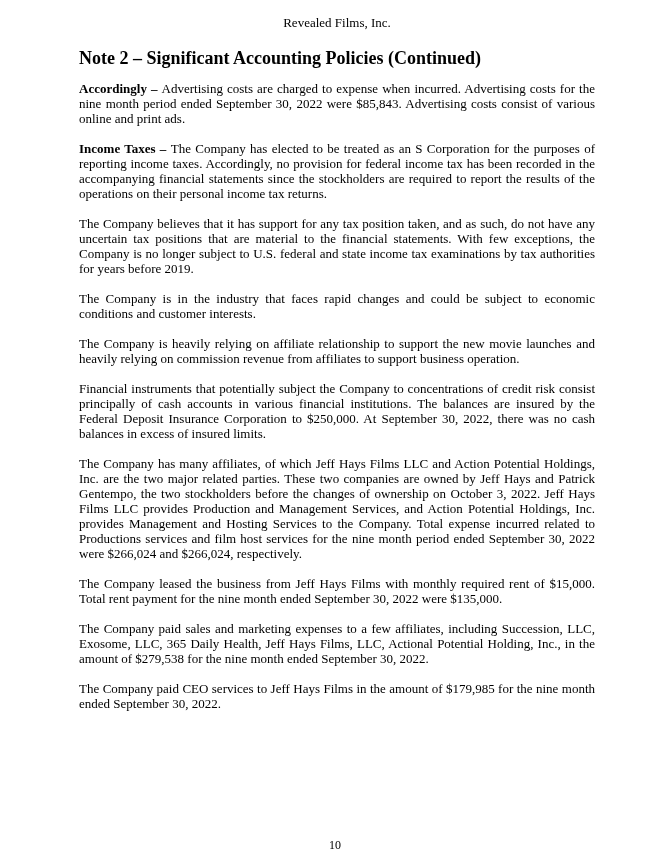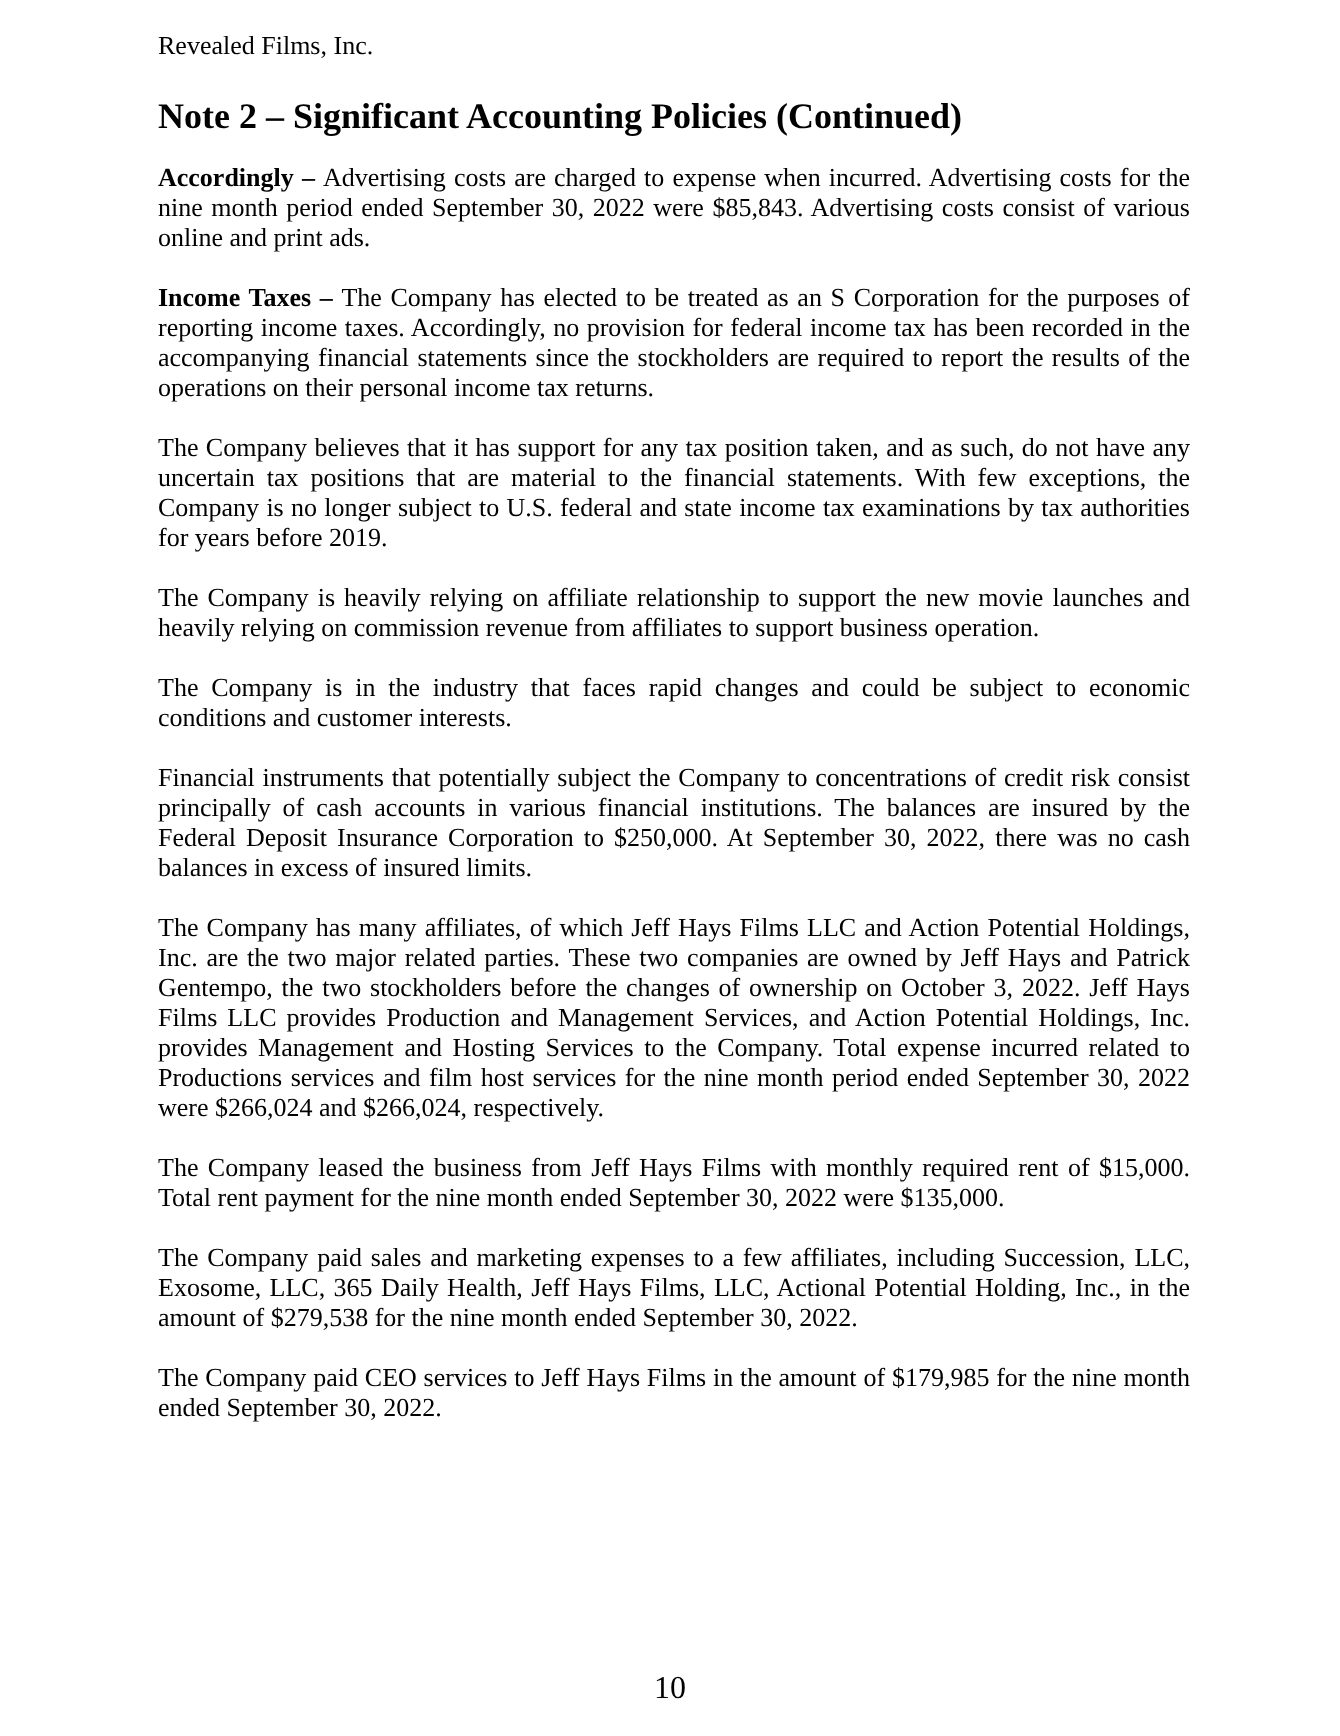--- a/index.html
+++ b/index.html
@@ -13,40 +13,40 @@
   }
   .page {
     position: relative;
     width: 670px;
     height: 868px;
     background: #ffffff;
     padding: 15px 75px 0 79px;
     font-size: 13px;
     line-height: 15px;
   }
-  .doc-header { text-align: left; }
+  .doc-header { text-align: center; }
   .doc-header div { white-space: nowrap; }
   .note-heading {
     font-size: 18px;
     font-weight: bold;
     margin-top: 21px;
     white-space: nowrap;
   }
   .para {
     margin-top: 15px;
     text-align: justify;
   }
   .para .lead { font-weight: bold; }
   .page-footer {
     position: absolute;
     top: 838px;
     left: 0;
     width: 670px;
     text-align: center;
-    font-size: 16px;
+    font-size: 12px;
     line-height: 14px;
   }
 </style>
 </head>
 <body>
 
 <div class="page">
 
   <div class="doc-header">
     <div>Revealed Films, Inc.</div>
@@ -54,23 +54,23 @@
 
   <div class="note-heading">Note 2 – Significant Accounting Policies (Continued)</div>
 
   <p class="para"><span class="lead">Accordingly – </span><span>Advertising costs are charged to expense when incurred. Advertising costs for the nine month period ended September 30, 2022 were $85,843. Advertising costs consist of various online and print ads.</span></p>
 
   <p class="para"><span class="lead">Income Taxes – </span><span>The Company has elected to be treated as an S Corporation for the purposes of reporting income taxes. Accordingly, no provision for federal income tax has been recorded in the accompanying financial statements since the stockholders are required to report the results of the operations on their personal income tax returns.</span></p>
 
   <p class="para">The Company believes that it has support for any tax position taken, and as such, do not have any uncertain tax positions that are material to the financial statements. With few exceptions, the Company is no longer subject to U.S. federal and state income tax examinations by tax authorities for years before 2019.</p>
 
 
+  <p class="para">The Company is in the industry that faces rapid changes and could be subject to economic conditions and customer interests.</p>
+
   <p class="para">The Company is heavily relying on affiliate relationship to support the new movie launches and heavily relying on commission revenue from affiliates to support business operation.</p>
-
-  <p class="para">The Company is in the industry that faces rapid changes and could be subject to economic conditions and customer interests.</p>
 
   <p class="para">Financial instruments that potentially subject the Company to concentrations of credit risk consist principally of cash accounts in various financial institutions. The balances are insured by the Federal Deposit Insurance Corporation to $250,000. At September 30, 2022, there was no cash balances in excess of insured limits.</p>
 
 
   <p class="para">The Company has many affiliates, of which Jeff Hays Films LLC and Action Potential Holdings, Inc. are the two major related parties. These two companies are owned by Jeff Hays and Patrick Gentempo, the two stockholders before the changes of ownership on October 3, 2022. Jeff Hays Films LLC provides Production and Management Services, and Action Potential Holdings, Inc. provides Management and Hosting Services to the Company. Total expense incurred related to Productions services and film host services for the nine month period ended September 30, 2022 were $266,024 and $266,024, respectively.</p>
 
   <p class="para">The Company leased the business from Jeff Hays Films with monthly required rent of $15,000. Total rent payment for the nine month ended September 30, 2022 were $135,000.</p>
 
   <p class="para">The Company paid  sales and marketing expenses to a few affiliates, including Succession, LLC, Exosome, LLC, 365 Daily Health, Jeff Hays Films, LLC, Actional Potential Holding, Inc.,  in the amount of $279,538 for the nine month ended September 30, 2022.</p>
 

